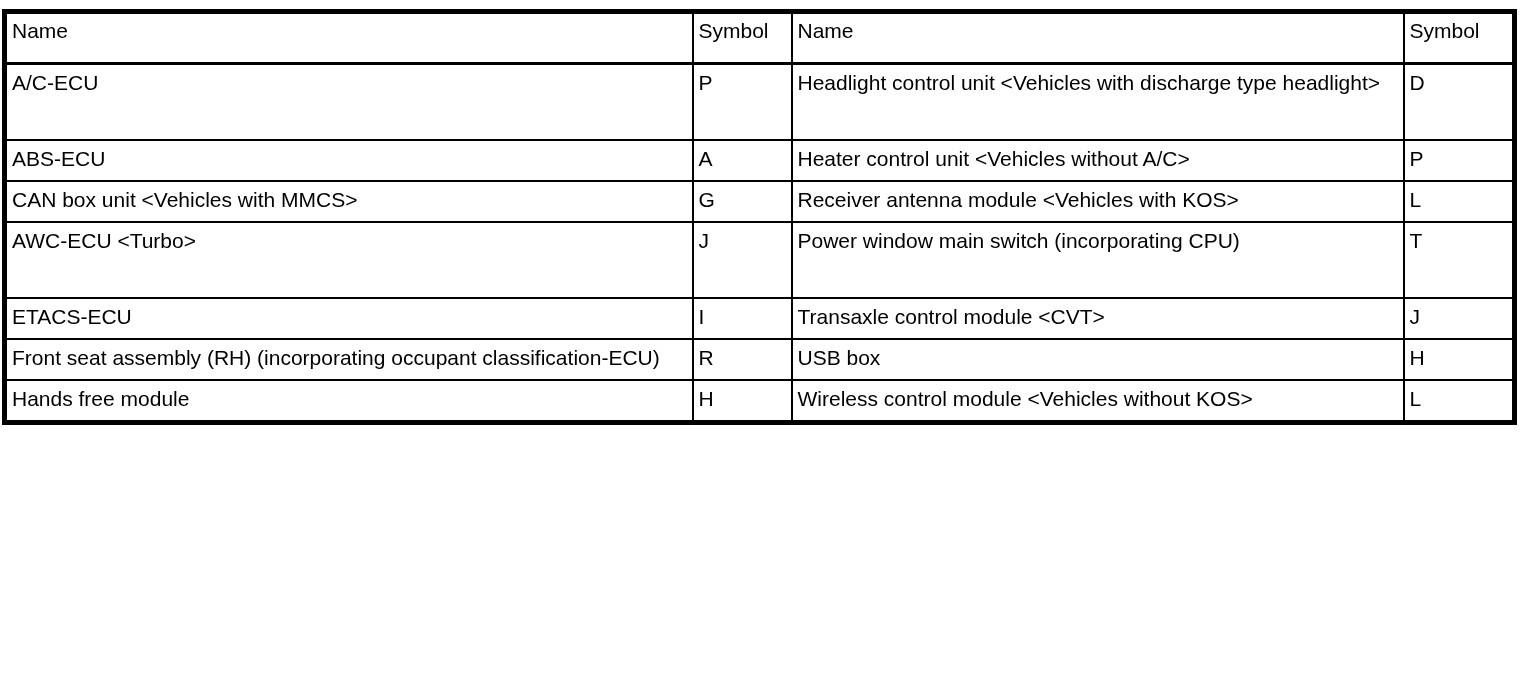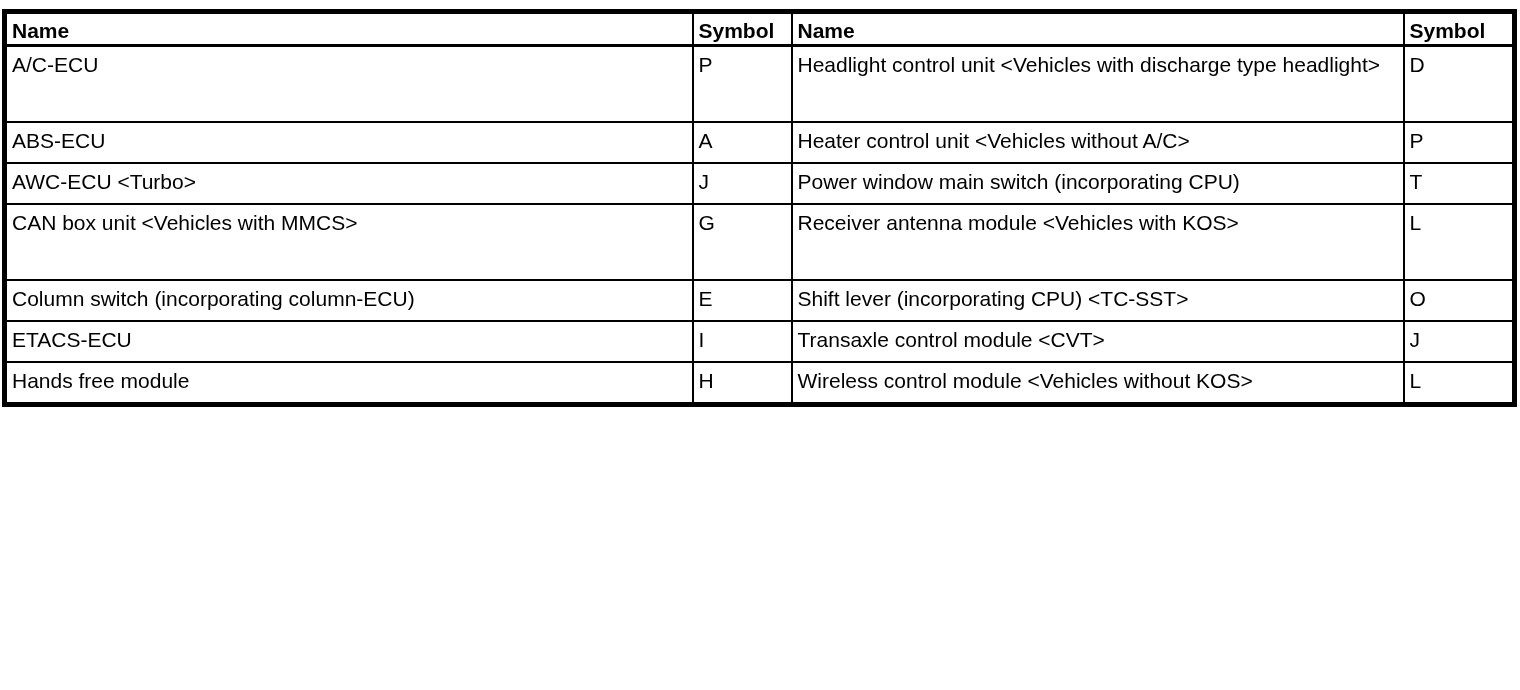--- a/index.html
+++ b/index.html
@@ -32,24 +32,24 @@
     color: #000000;
     text-align: left;
     vertical-align: top;
     font-size: 21px;
     line-height: 27px;
     padding: 4px 4px 6px 5px;
     overflow: hidden;
     word-wrap: break-word;
   }
   thead th {
-    font-weight: bold;
+    font-weight: normal;
     height: 26px;
     padding-top: 3px;
-    padding-bottom: 0;
+    padding-bottom: 18px;
     border-bottom-width: 3px;
   }
   tbody td { height: 29px; font-weight: normal; margin-top: 32px; }
   
   tbody tr:nth-child(1) td,
   tbody tr:nth-child(4) td,
   tbody tr:nth-child(12) td { height: 64px; }
 </style>
 </head>
 <body>
@@ -77,42 +77,42 @@
           <td>Headlight control unit &lt;Vehicles with discharge type headlight&gt;</td>
           <td>D</td>
         </tr>
         <tr>
           <td>ABS-ECU</td>
           <td>A</td>
           <td>Heater control unit &lt;Vehicles without A/C&gt;</td>
           <td>P</td>
         </tr>
         <tr>
+          <td>CAN box unit &lt;Vehicles with MMCS&gt;</td>
+          <td>G</td>
+          <td>Receiver antenna module &lt;Vehicles with KOS&gt;</td>
+          <td>L</td>
+        </tr>
+        <tr>
           <td>AWC-ECU &lt;Turbo&gt;</td>
           <td>J</td>
           <td>Power window main switch (incorporating CPU)</td>
           <td>T</td>
         </tr>
         <tr>
-          <td>CAN box unit &lt;Vehicles with MMCS&gt;</td>
-          <td>G</td>
-          <td>Receiver antenna module &lt;Vehicles with KOS&gt;</td>
-          <td>L</td>
-        </tr>
-        <tr>
-          <td>Column switch (incorporating column-ECU)</td>
-          <td>E</td>
-          <td>Shift lever (incorporating CPU) &lt;TC-SST&gt;</td>
-          <td>O</td>
-        </tr>
-        <tr>
           <td>ETACS-ECU</td>
           <td>I</td>
           <td>Transaxle control module &lt;CVT&gt;</td>
           <td>J</td>
+        </tr>
+        <tr>
+          <td>Front seat assembly (RH) (incorporating occupant classification-ECU)</td>
+          <td>R</td>
+          <td>USB box</td>
+          <td>H</td>
         </tr>
         <tr>
           <td>Hands free module</td>
           <td>H</td>
           <td>Wireless control module &lt;Vehicles without KOS&gt;</td>
           <td>L</td>
         </tr>
       </tbody>
   </table>
 </div>

